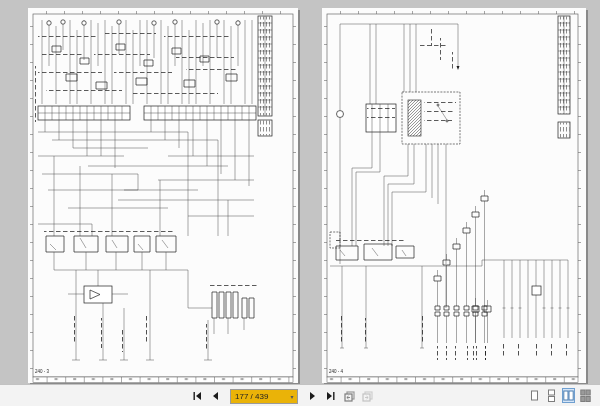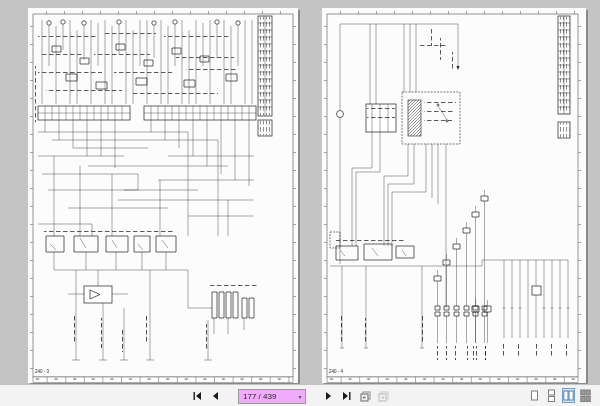--- a/index.html
+++ b/index.html
@@ -15,21 +15,21 @@
   .w{fill:none;stroke:#3f3f3f;stroke-width:.45}
   .s{fill:none;stroke:#1f1f1f;stroke-width:.7}
   .sw{fill:#fff;stroke:#1f1f1f;stroke-width:.7}
   .ds{fill:none;stroke:#1f1f1f;stroke-width:.6;stroke-dasharray:2 1.2}
   .lbl{fill:#2a2a2a;font-family:"Liberation Sans",sans-serif;font-size:4.5px}
   
   .toolbar{position:absolute;left:0;top:384px;width:600px;height:22px;
     background:#f3f3f3;border-top:1px solid #c2c2c2;box-sizing:border-box;}
   .nav{position:absolute;left:190px;top:0;height:22px;display:flex;align-items:center;gap:4px;}
   .tbtn{width:14px;height:16px;display:flex;align-items:center;justify-content:center;cursor:pointer;background:none;border:none;padding:0;}
-  .pagebox{display:flex;align-items:center;background:#f0abfc;border:1px solid #9a9a9a;height:13px;width:66px;margin:0 12px;}
+  .pagebox{display:flex;align-items:center;background:#eab308;border:1px solid #9a9a9a;height:13px;width:66px;margin:0 4px;}
   .pagebox input{border:none;outline:none;width:52px;height:11px;font-size:8px;
     font-family:"Liberation Sans",sans-serif;color:#222;padding:0 0 0 4px;background:transparent;}
   .pagebox .dd{font-size:6px;color:#555;width:10px;text-align:center;}
   .viewmodes{position:absolute;right:8px;top:3px;display:flex;align-items:center;gap:4px;}
   .vm{width:13px;height:15px;display:flex;align-items:center;justify-content:center;
     border:1px solid transparent;cursor:pointer;background:none;padding:0;}
   .vm.sel{background:#d6e6f8;border:1px solid #6f9fd0;}
 </style>
 </head>
 <body>

